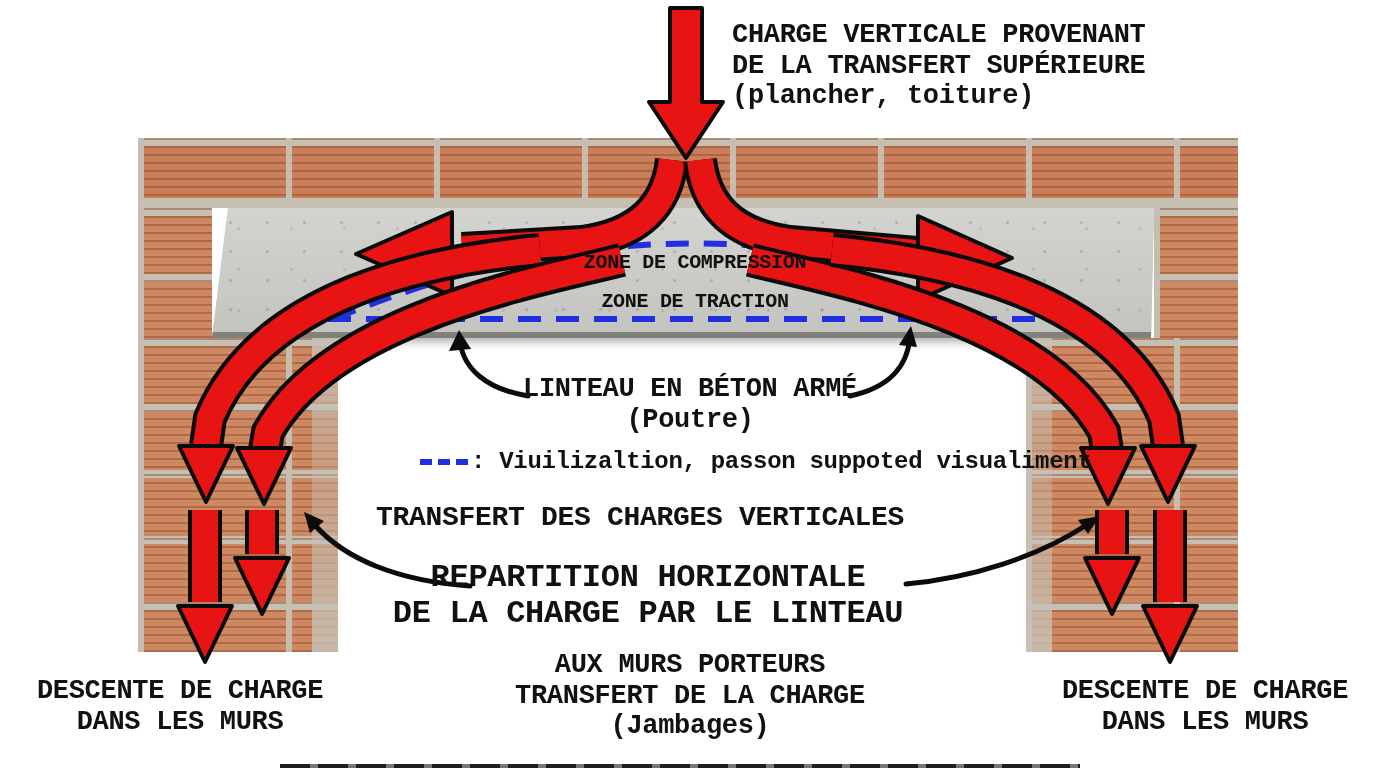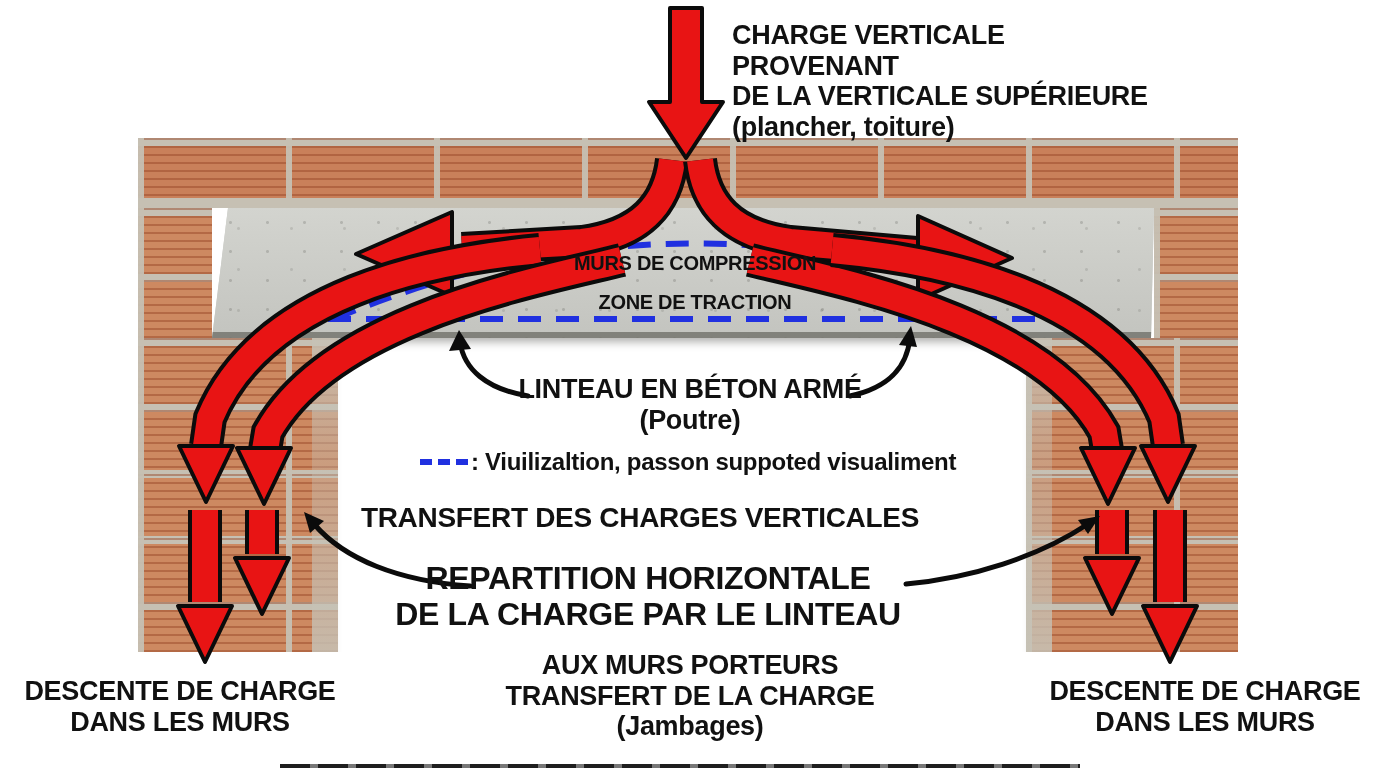--- a/index.html
+++ b/index.html
@@ -1,18 +1,18 @@
 <!DOCTYPE html>
 <html style="--arrow-red: #e81414; --outline-black: #0b0b0b; --dash-blue: #2030e0; --text: #111111; --brick: #cd8961; --mortar: #c6c0b3; --concrete: #cacbc6;"><head>
 <meta charset="utf-8">
 <style>
   html,body{margin:0;padding:0;background:#ffffff;}
   body{width:1376px;height:768px;overflow:hidden;
        font-family:"Liberation Sans","DejaVu Sans",sans-serif;}
-  #stage{position:relative;width:1116px;height:768px;background:#fff;}
+  #stage{position:relative;width:1116px;height:768px;background:#fff;font-family:Liberation Mono, monospace;}
 
   
   #photo{position:absolute;left:138px;top:138px;width:1100px;height:514px;}
   .brick{
     background-color:#cd8961;
     background-image:
       repeating-linear-gradient(90deg, rgba(198,192,179,.95) 0 6px, rgba(198,192,179,0) 6px 148px),
       repeating-linear-gradient(180deg, rgba(148,66,35,.45) 0 2px, rgba(148,66,35,0) 2px 8px),
       repeating-linear-gradient(180deg, #c6c0b3 0 8px, rgba(0,0,0,0) 8px 66px);
   }
@@ -164,25 +164,25 @@
       <polygon class="annhead" points="304,512 324,521 310,533"></polygon>
     </g>
     <g>
       <path class="ann" d="M 906,584 C 972,578 1038,557 1088,524"></path>
       <polygon class="annhead" points="1100,516 1088,534 1078,520"></polygon>
     </g>
   </svg>
 
   <div class="lbl" id="top-label">
     <div>CHARGE VERTICALE PROVENANT</div>
-    <div>DE LA VERTICALE SUPÉRIEURE</div>
+    <div>DE LA TRANSFERT SUPÉRIEURE</div>
     <div>(plancher, toiture)</div>
   </div>
 
-  <div class="lbl ctr" id="zone-compression">MURS DE COMPRESSION</div>
+  <div class="lbl ctr" id="zone-compression">ZONE DE COMPRESSION</div>
   <div class="lbl ctr" id="zone-traction">ZONE DE TRACTION</div>
 
   <div class="lbl ctr" id="linteau-label">
     <div>LINTEAU EN BÉTON ARMÉ</div>
     <div>(Poutre)</div>
   </div>
 
   <div class="lbl" id="legend">
     <span class="dash-sample"></span>
     <span>: Viuilizaltion, passon suppoted visualiment</span>

